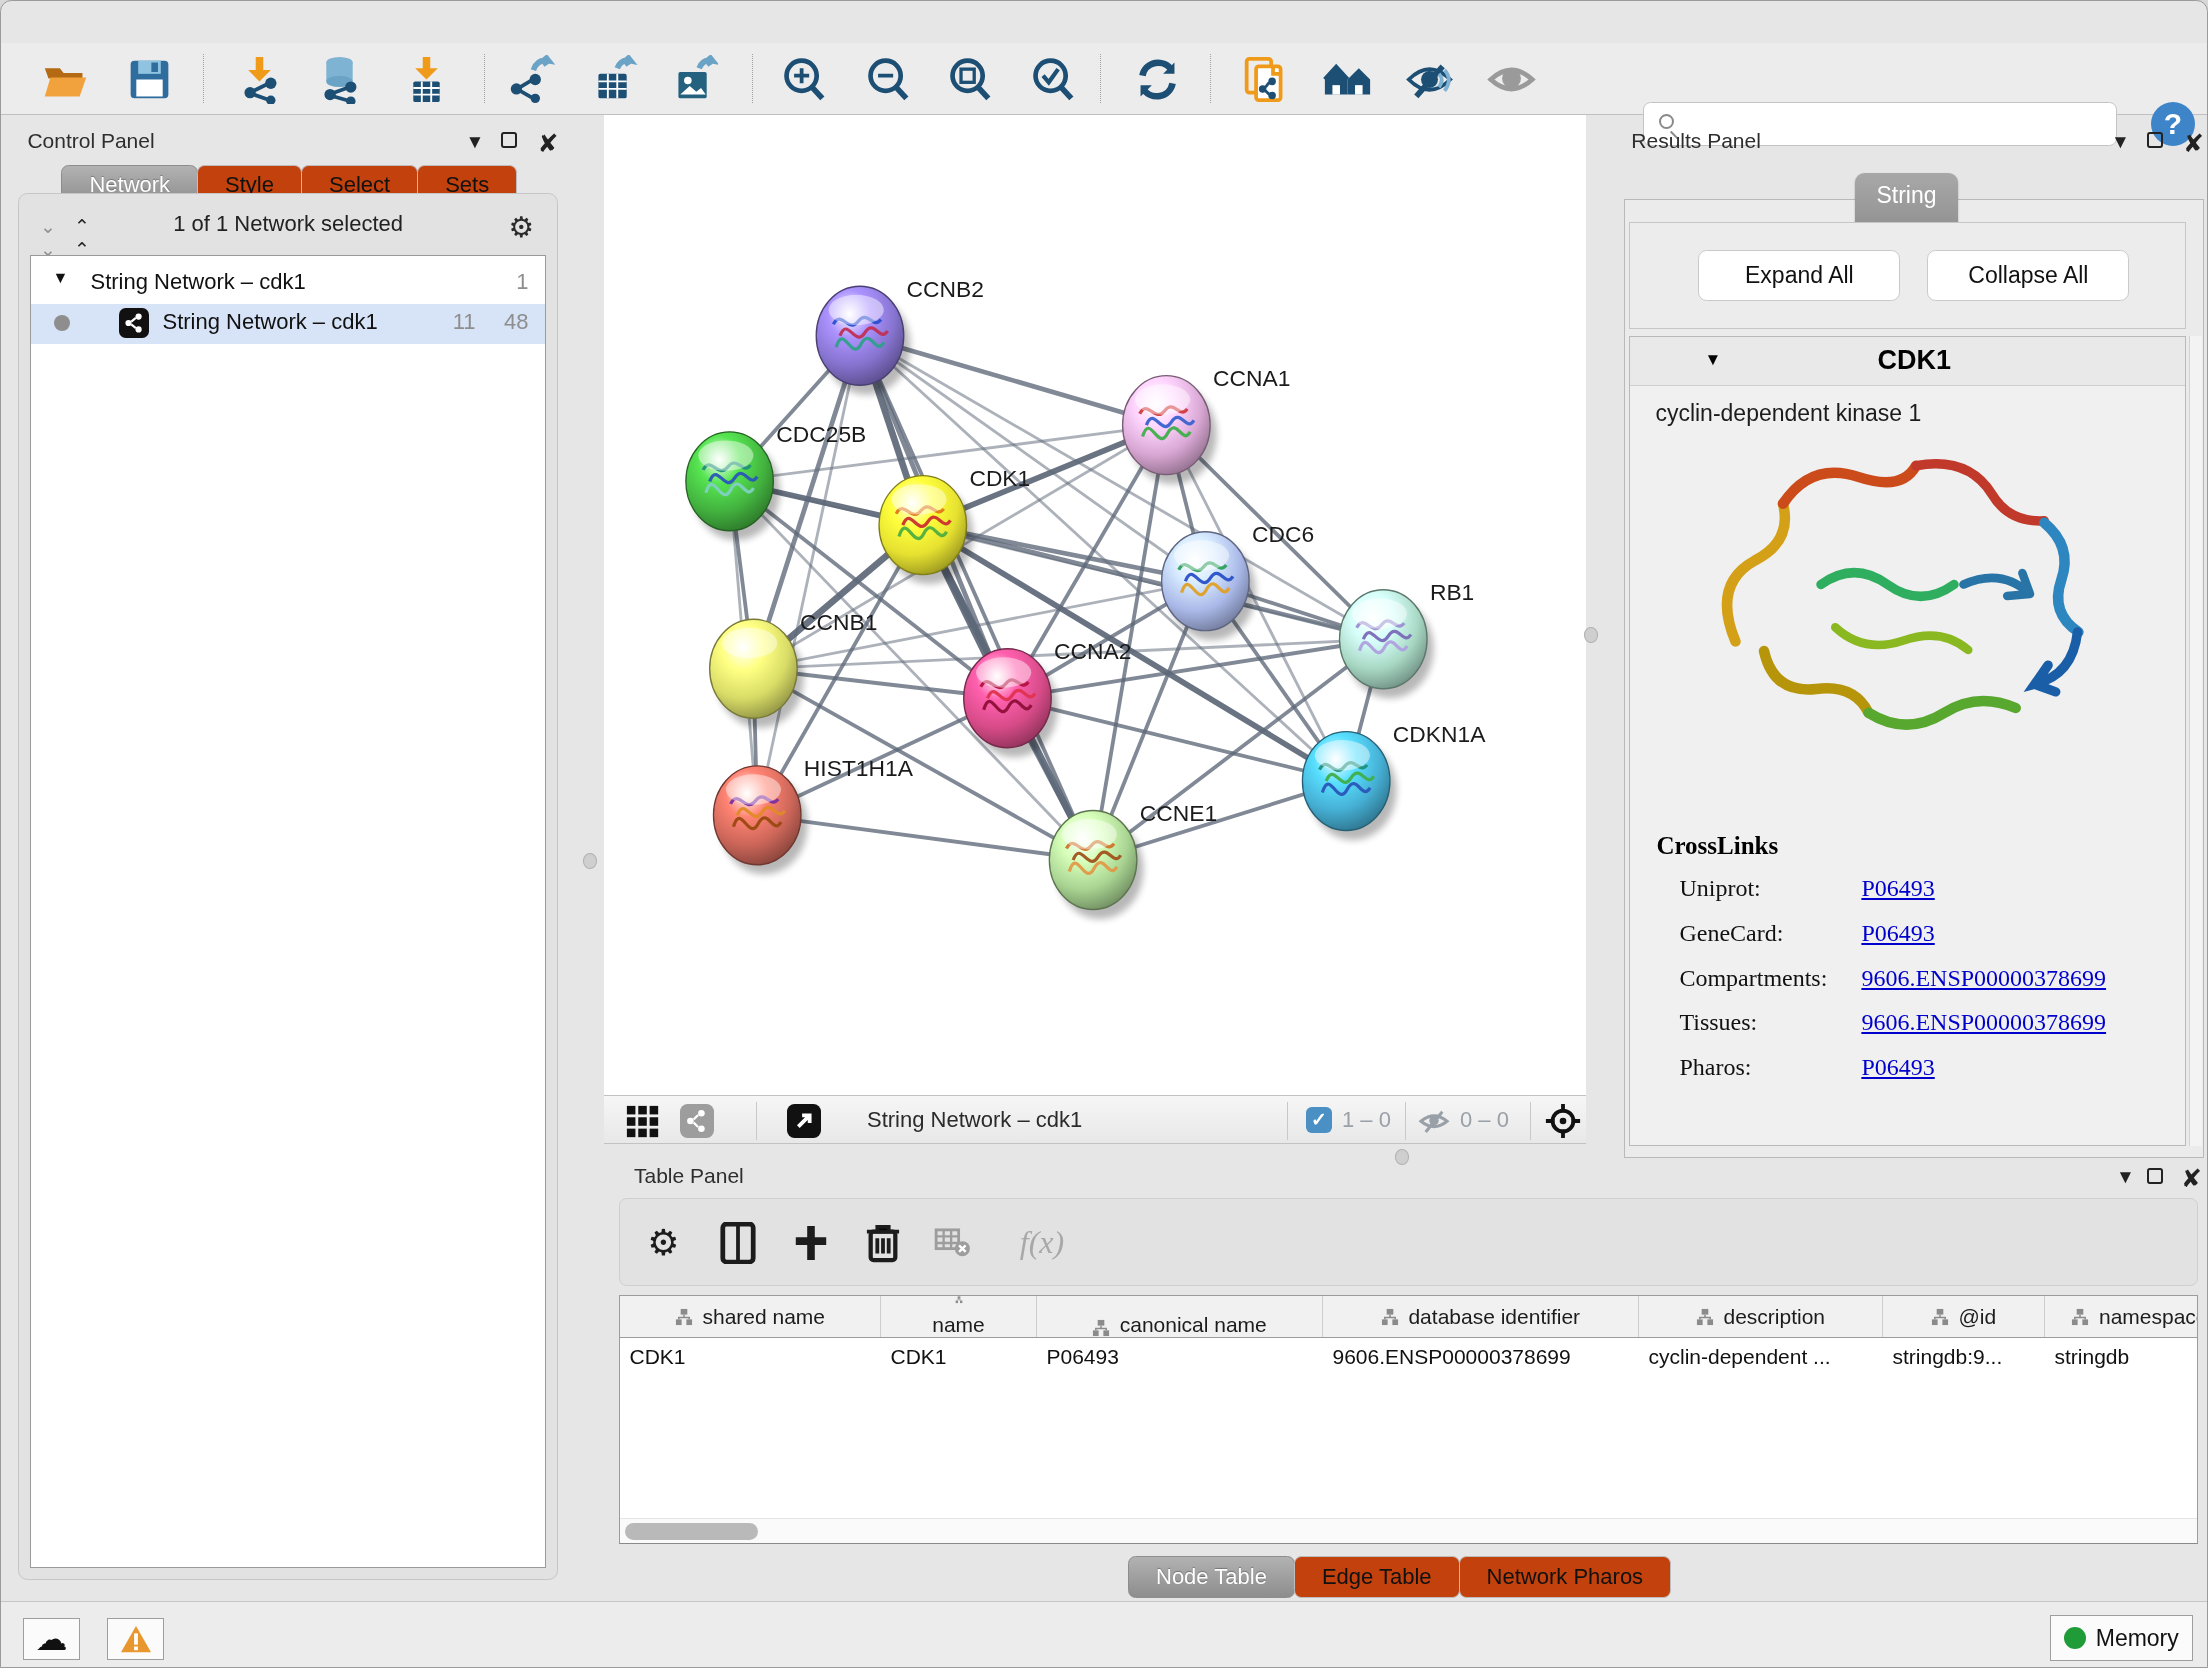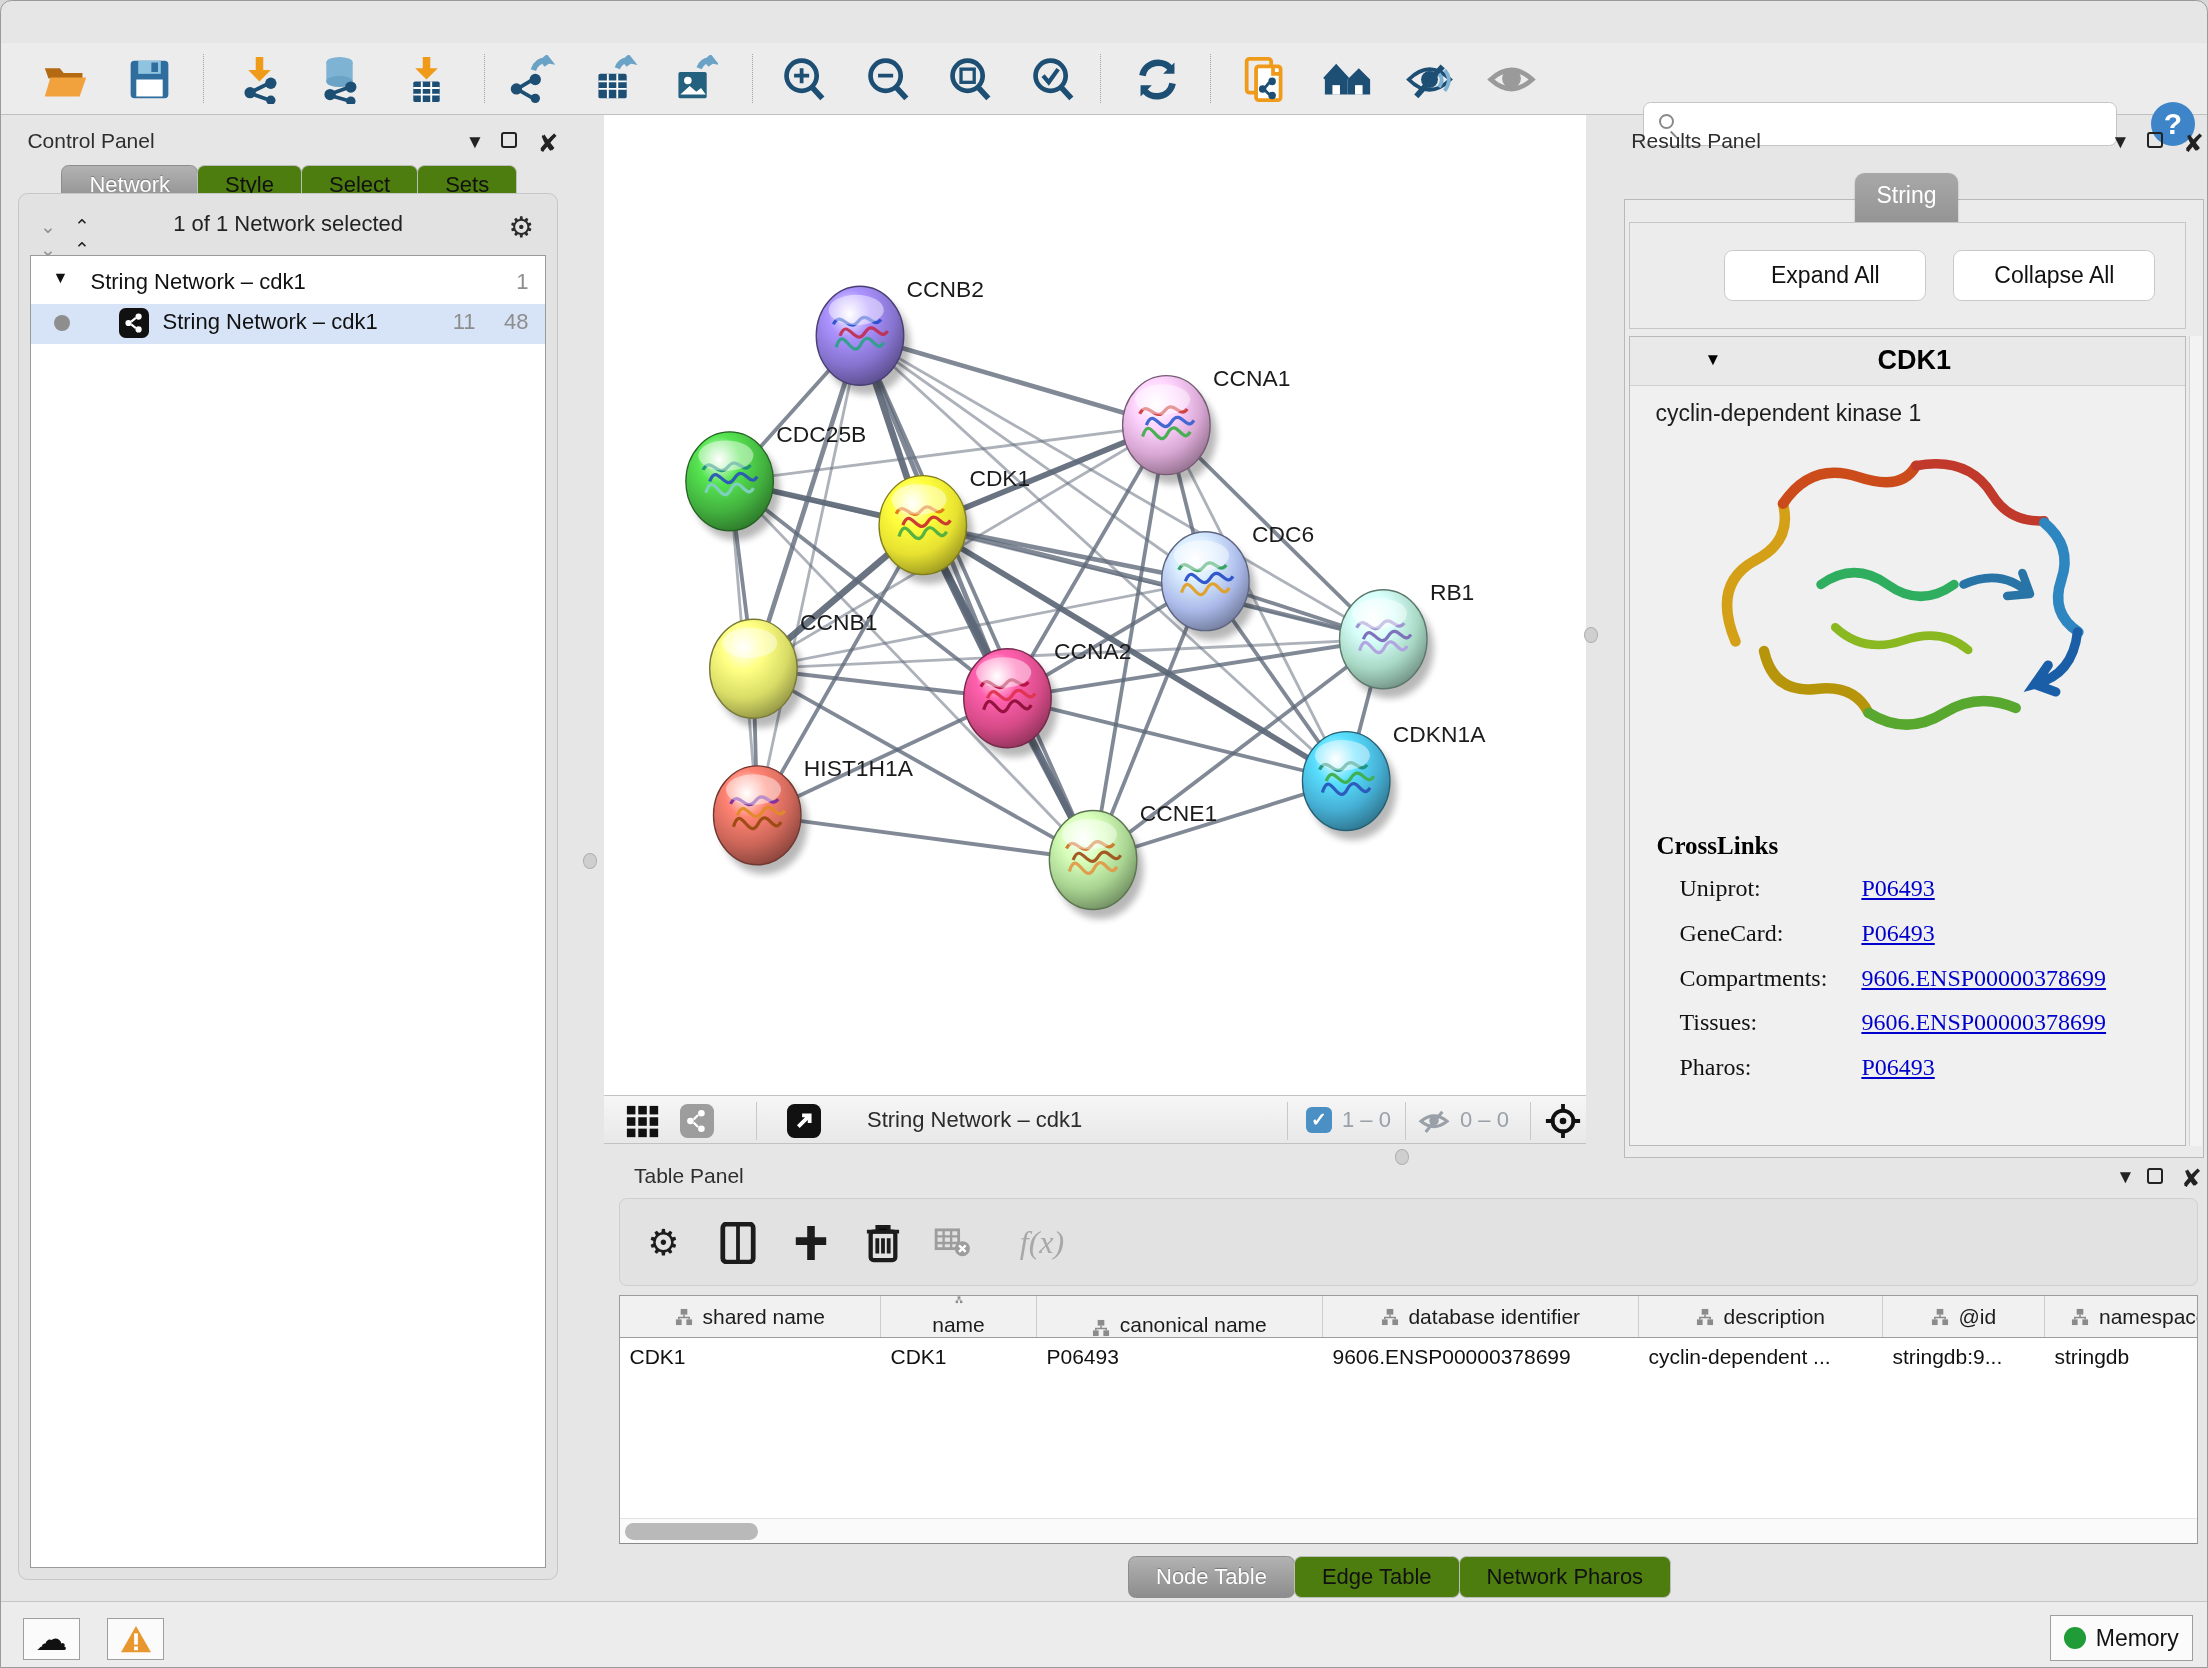--- a/index.html
+++ b/index.html
@@ -32,21 +32,21 @@
     background:#8a8a8a; transform:rotate(-45deg); }
   .helpbtn { position:absolute; left:2150px; top:59px; width:44px; height:44px; border-radius:50%;
     background:#3d85c8; color:#fff; font-size:30px; font-weight:bold; text-align:center; line-height:44px; }
   
   .panel-title { position:absolute; font-size:21px; color:#2e2e2e; }
   .ph-ico { position:absolute; font-size:19px; color:#222; cursor:default; }
   .ph-square { position:absolute; width:16px; height:16px; border:2.4px solid #222; border-radius:2.9px; }
   
   .cpanel { position:absolute; left:11.4px; top:120px; width:552px; height:1465px; }
   .cp-tabs { position:absolute; left:49px; top:44px; display:flex; }
-  .tab { height:40px; padding:0 27px; background:#4d7c0f; border:1px solid #bdbdbd;
+  .tab { height:40px; padding:0 27px; background:#c2410c; border:1px solid #bdbdbd;
     border-radius:7.6px; font-size:22px; line-height:38px; color:#111; margin-right:-1px; }
   .tab.sel { background:linear-gradient(#b2b2b2,#8d8d8d); color:#fff;
     text-shadow:0 -1px 1px rgba(0,0,0,.3); border-color:#8d8d8d; }
   .cp-box { position:absolute; left:5.7px; top:72px; width:540px; height:1387px;
     background:#e2e2e2; border:1px solid #c6c6c6; border-radius:9.5px; }
   .cp-status { position:absolute; left:0; top:17px; width:100%; height:38px; }
   .cp-status .txt { position:absolute; left:0; width:100%; text-align:center; font-size:22px; color:#222; }
   .tree { position:absolute; left:11.4px; top:61px; width:516px; height:1313px;
     background:#fff; border:1px solid #9a9a9a; }
   .trow { position:relative; width:100%; height:40px; font-size:22px; color:#111; }
@@ -70,21 +70,21 @@
   
   .rpanel { position:absolute; left:1617px; top:120px; width:592px; height:1037px; }
   .rp-box { position:absolute; left:5.7px; top:78px; width:580px; height:959px;
     background:#ebebeb; border:1px solid #b9b9b9; }
   .string-tab { position:absolute; left:237px; top:52px; width:103px; height:60px;
     background:linear-gradient(#a8a8a8,#909090); border-radius:9.5px; color:#fff;
     font-size:23px; text-align:center; line-height:44px; box-shadow:0 1px 1.9px rgba(0,0,0,.3); }
   .expbox { position:absolute; left:11.4px; top:23px; width:557px; height:107px;
     background:#ececec; border:1px solid #c6c6c6; }
   .rbtn { position:absolute; top:27px; height:51px; background:#fff; border:1px solid #c9c9c9;
-    border-radius:8.6px; font-size:23px; color:#111; text-align:center;margin-left:26px; }
+    border-radius:8.6px; font-size:23px; color:#111; text-align:center; }
   .cdkbox { position:absolute; left:11.4px; top:137px; width:557px; height:810px;
     background:#f0f0f0; border:1px solid #b9b9b9; }
   .cdk-head { position:absolute; left:0; top:0; width:100%; height:49px; background:#e9e9e9;
     border-bottom:1px solid #cfcfcf; }
   .cdk-desc { position:absolute; left:25px; top:63px; font-size:23px; color:#1c1c1c; }
   .serif { font-family:"Liberation Serif", serif; }
   .xl-head { position:absolute; left:26px; font-size:25px; font-weight:bold; color:#000; }
   .xl-label { position:absolute; left:49px; font-size:24px; color:#111; }
   .xl-val { position:absolute; left:231px; font-size:24px; color:#0000cc; text-decoration:underline; }
   .rtrack { position:absolute; right:7.6px; top:137px; width:13.3px; height:810px;

